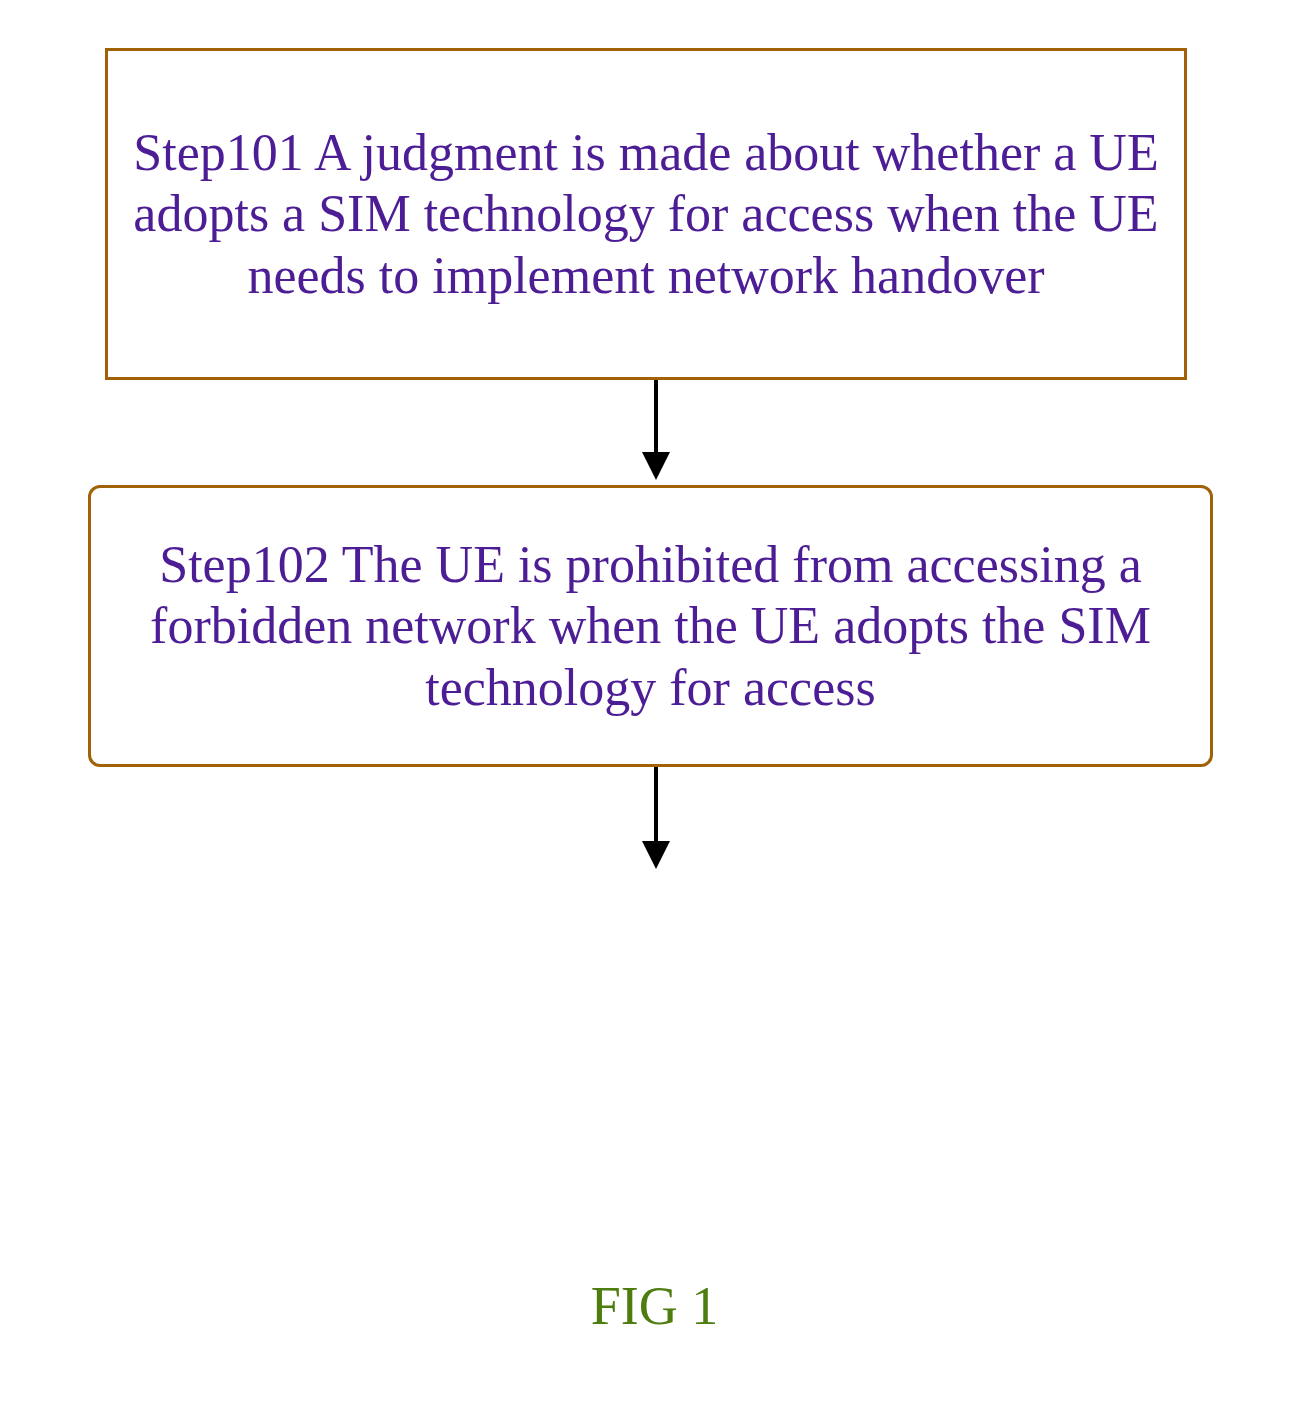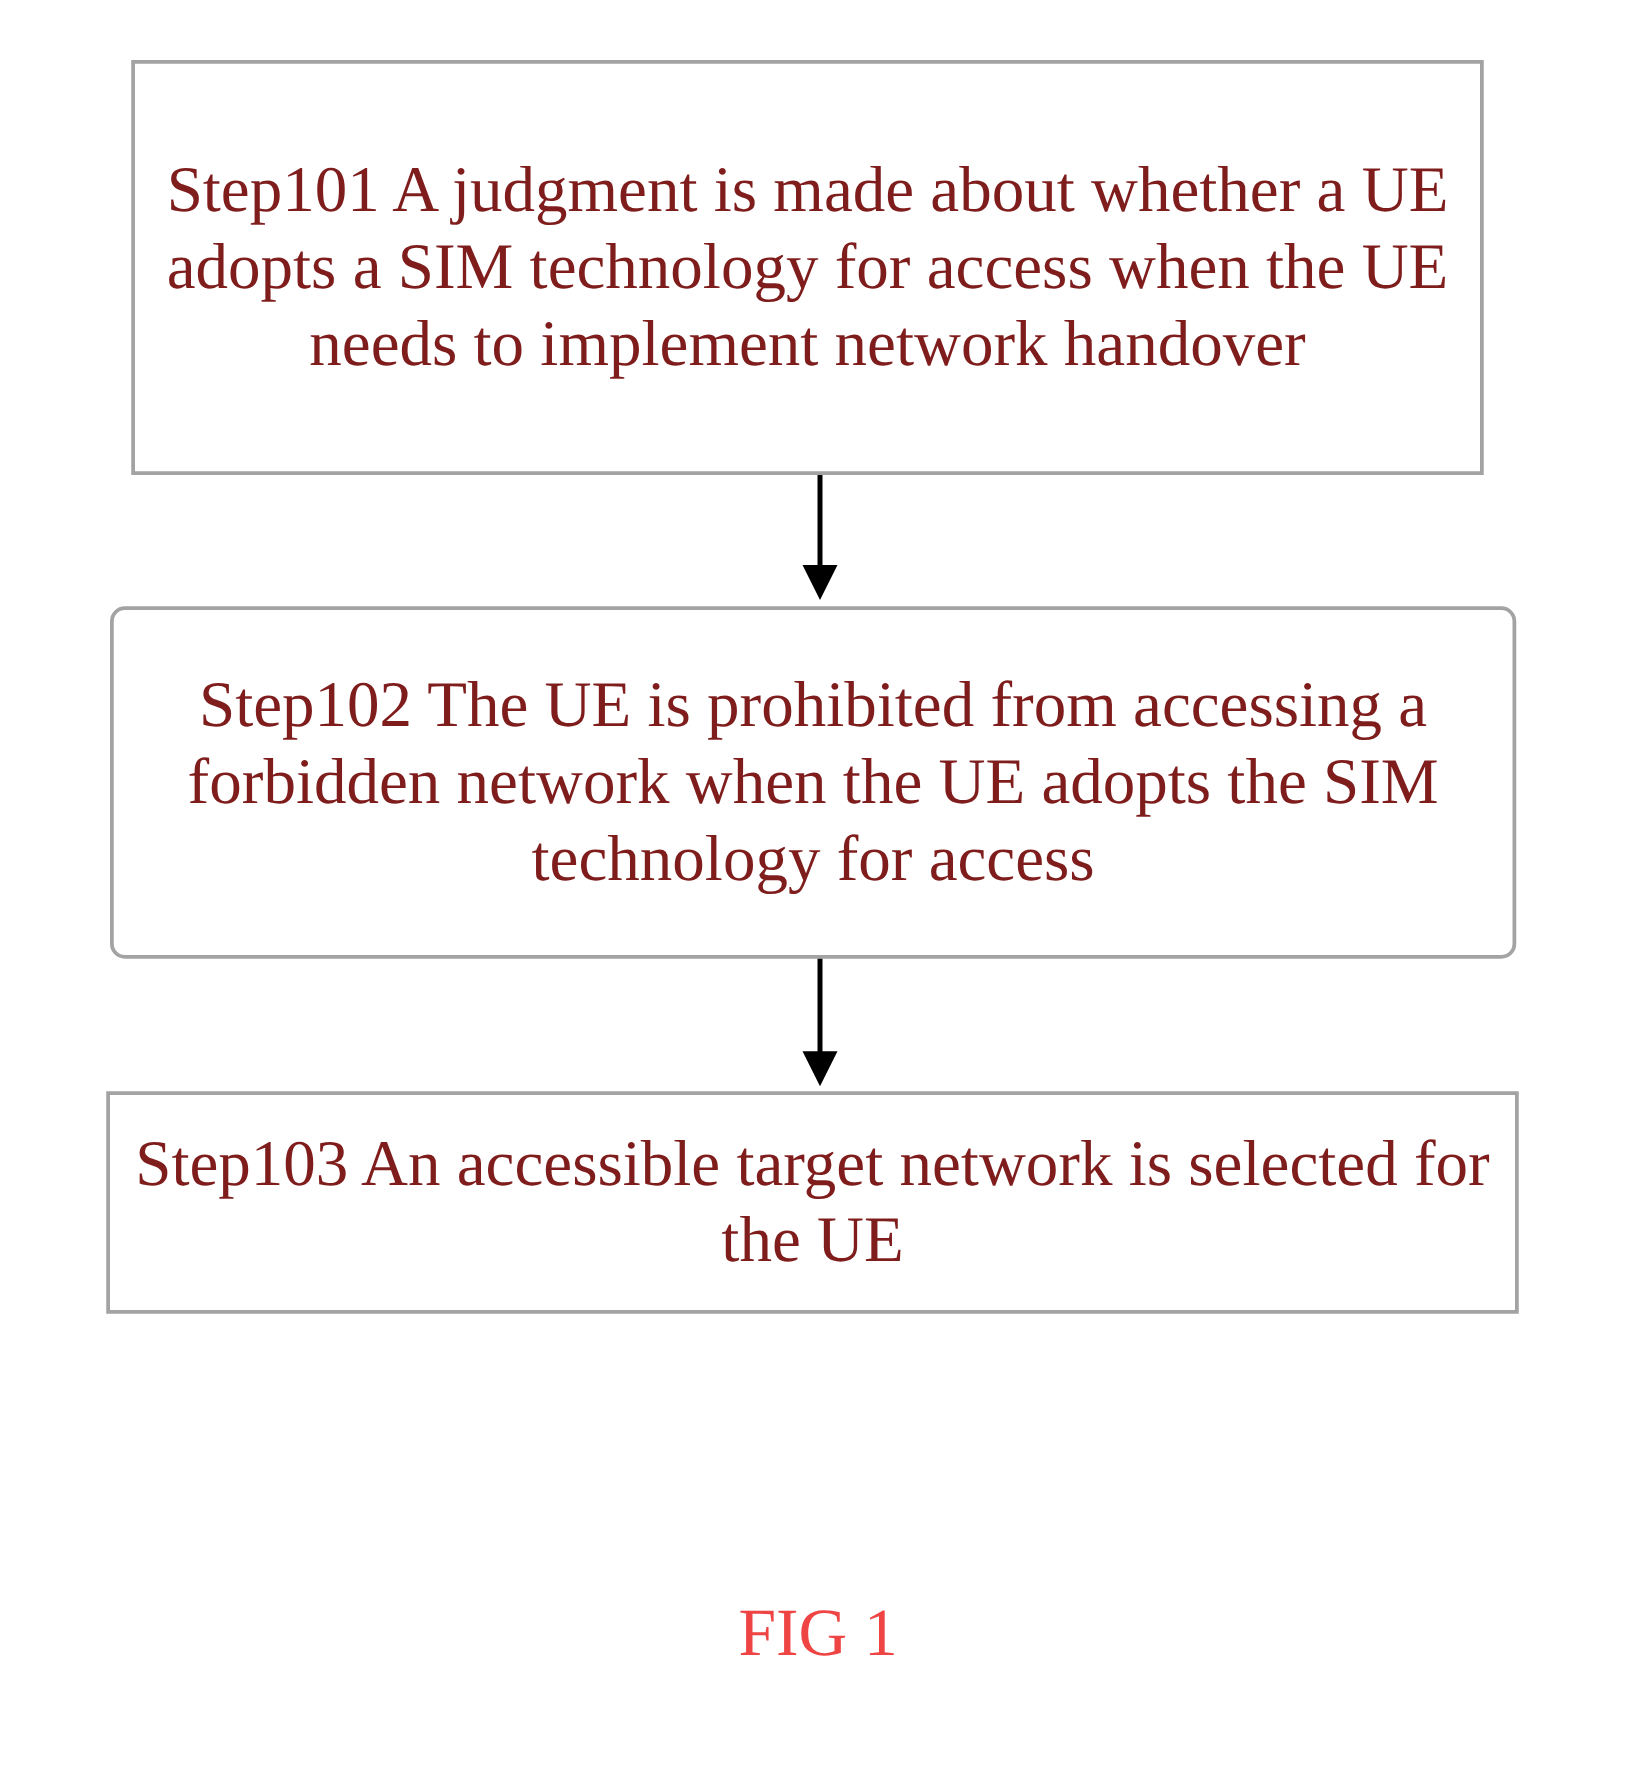--- a/index.html
+++ b/index.html
@@ -10,36 +10,36 @@
     height: 1423px;
     font-family: "Times New Roman", Times, serif;
   }
   .canvas {
     position: relative;
     width: 1309px;
     height: 1423px;
   }
   .node {
     position: absolute;
-    border: 3px solid #a3a3a3;
+    border: 3px solid #a16207;
     background: #fff;
     box-sizing: border-box;
     display: flex;
     align-items: center;
     justify-content: center;
     text-align: center;
     font-size: 52px;
     line-height: 1.18;
     padding: 10px 18px;
-    color: #7f1d1d;
+    color: #4c1d95;
   }
   .caption {
     position: absolute;
     font-size: 54px;
-    color: #ef4444;
+    color: #4d7c0f;
     text-align: center;
   }
   svg.arrow {
     position: absolute;
     overflow: visible;
   }
 </style>
 </head>
 <body>
 
@@ -56,19 +56,16 @@
 
   <div class="node" style="left:88px; top:485px; width:1125px; height:282px;border-radius:12px;">
     <span>Step102 The UE is prohibited from accessing a forbidden network when the UE adopts the SIM technology for access</span>
   </div>
 
   <svg class="arrow" style="left:636px; top:767px; width:40px; height:106px;">
     <line x1="20" y1="0" x2="20" y2="80" stroke="#000" stroke-width="4"></line>
     <polygon points="20,102 6,74 34,74" fill="#000"></polygon>
   </svg>
 
-  <div class="node" style="left:85px; top:873px; width:1130px; height:178px;">
-    <span>Step103 An accessible target network is selected for the UE</span>
-  </div>
 
   <div class="caption" style="left:0; width:1309px; top:1275px;">FIG 1</div>
 
 </div>
 
 </body></html>

